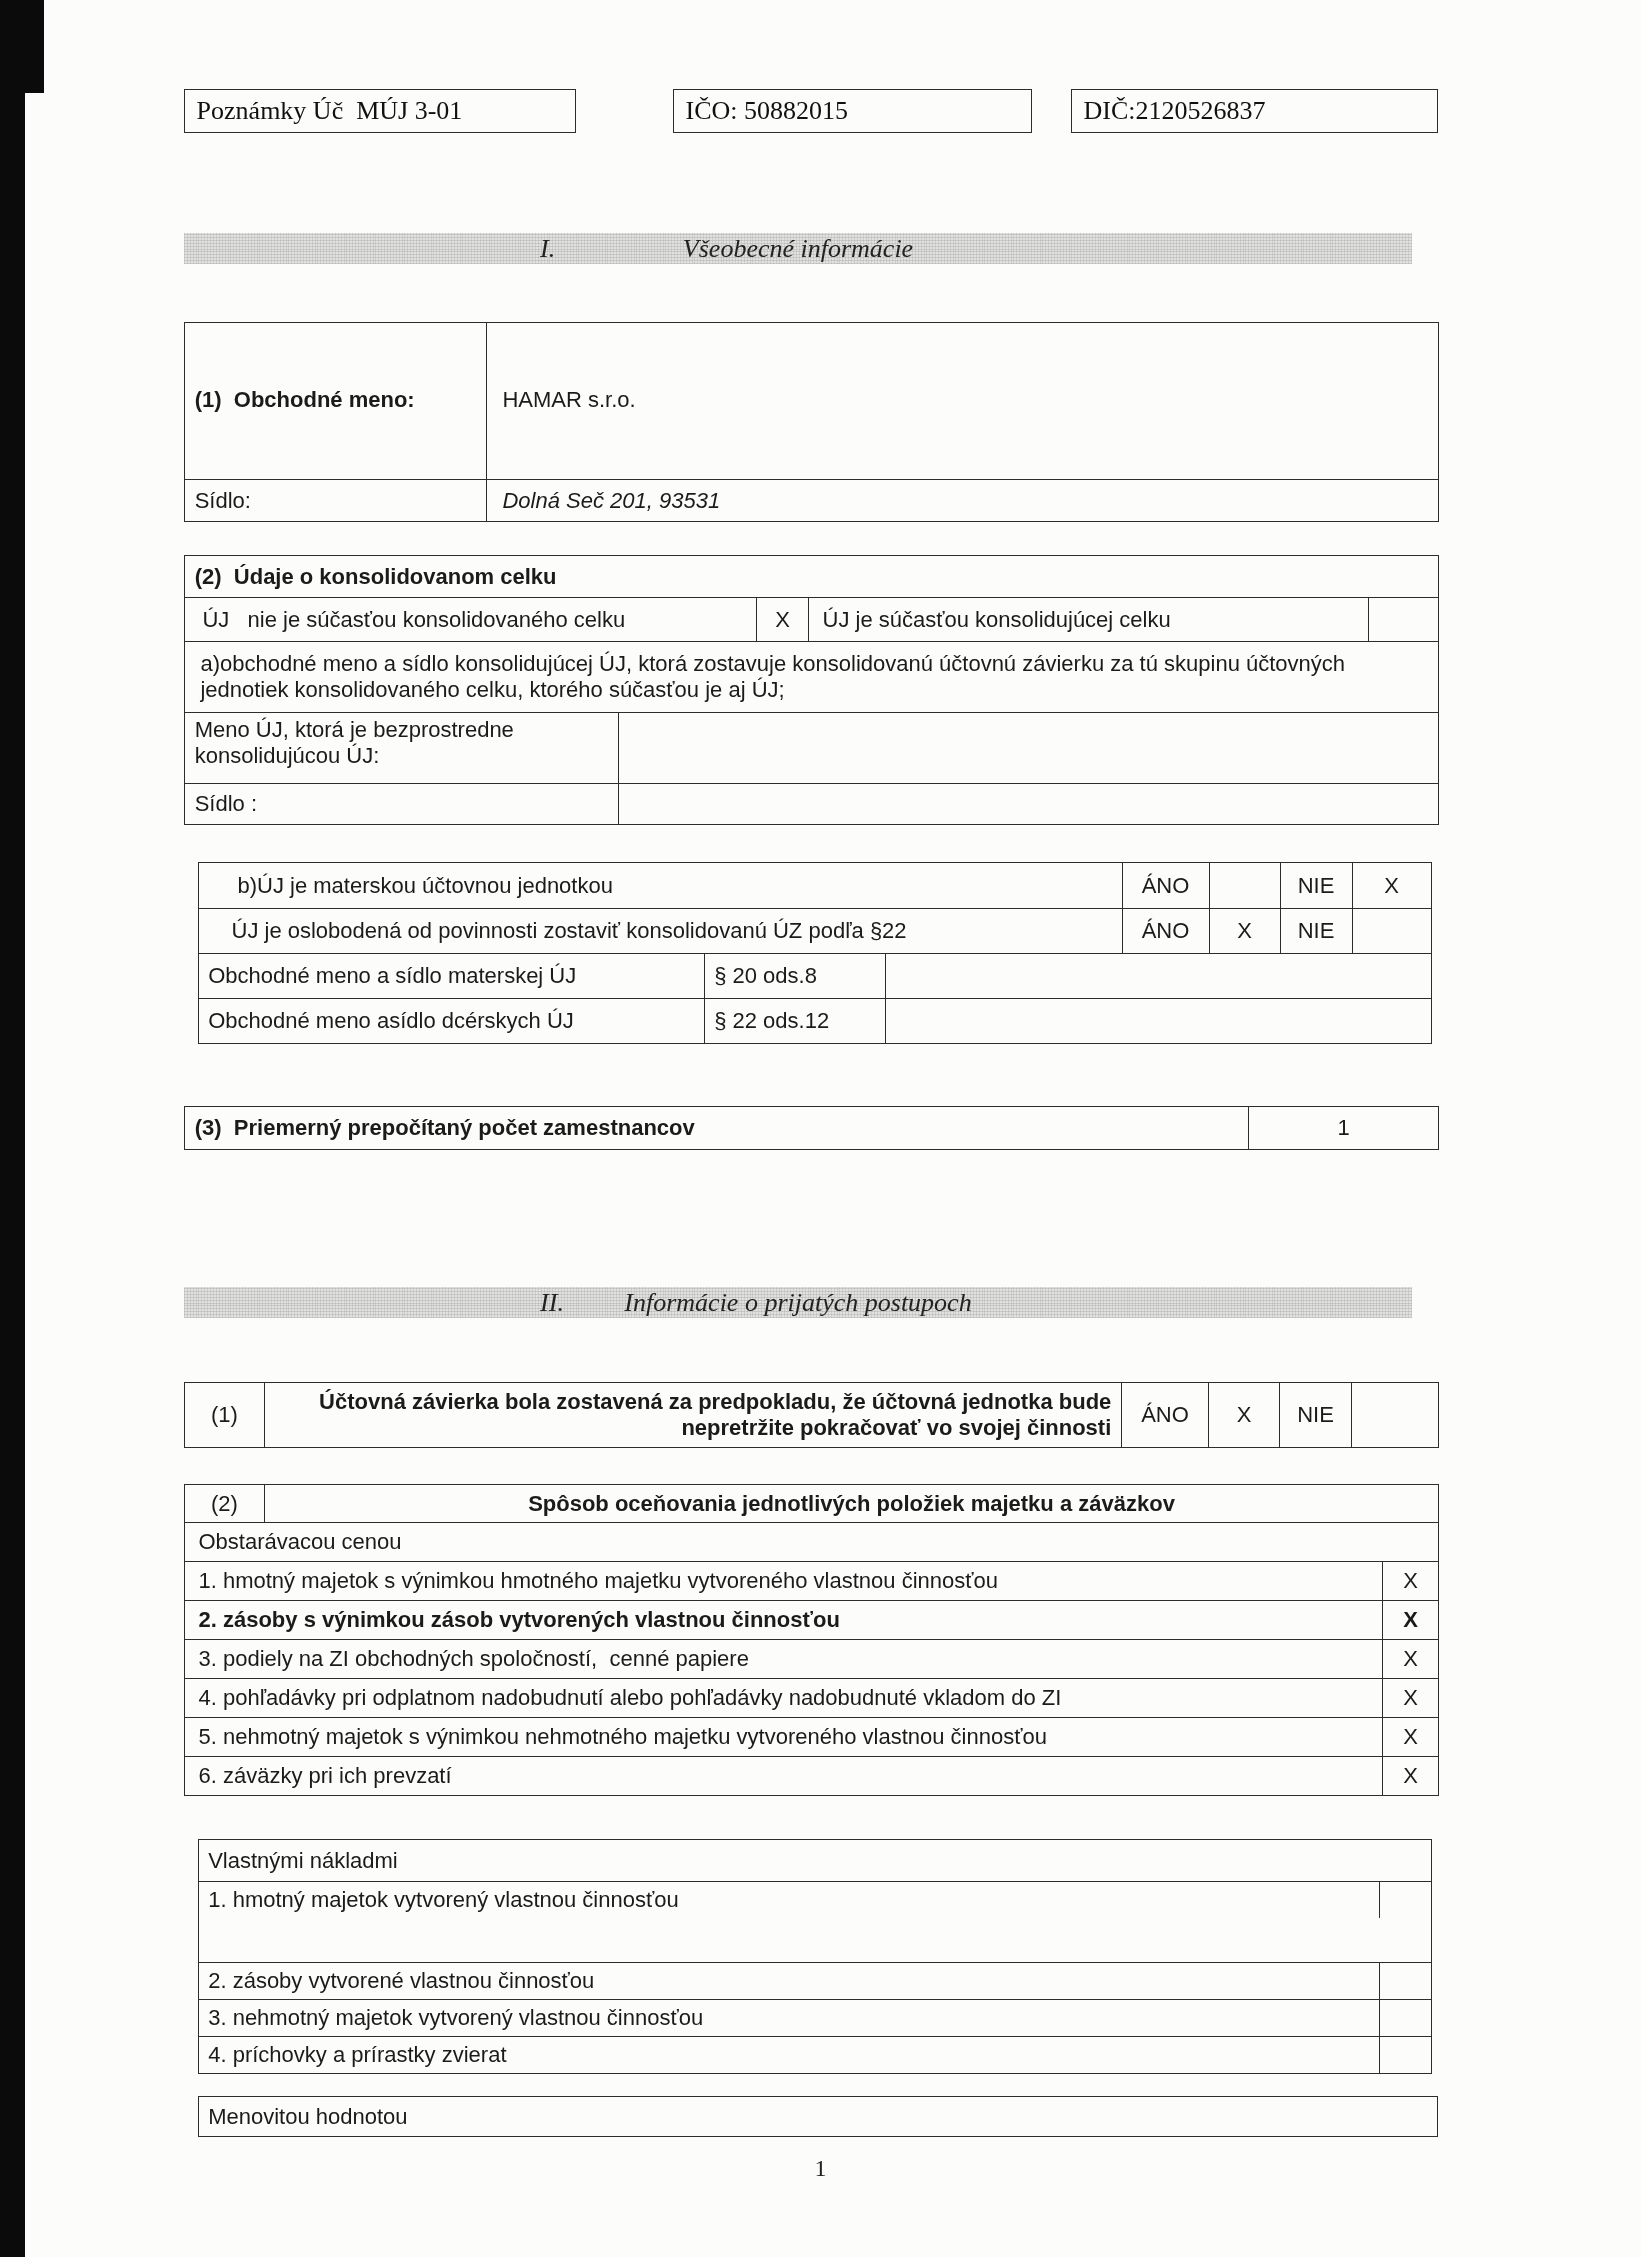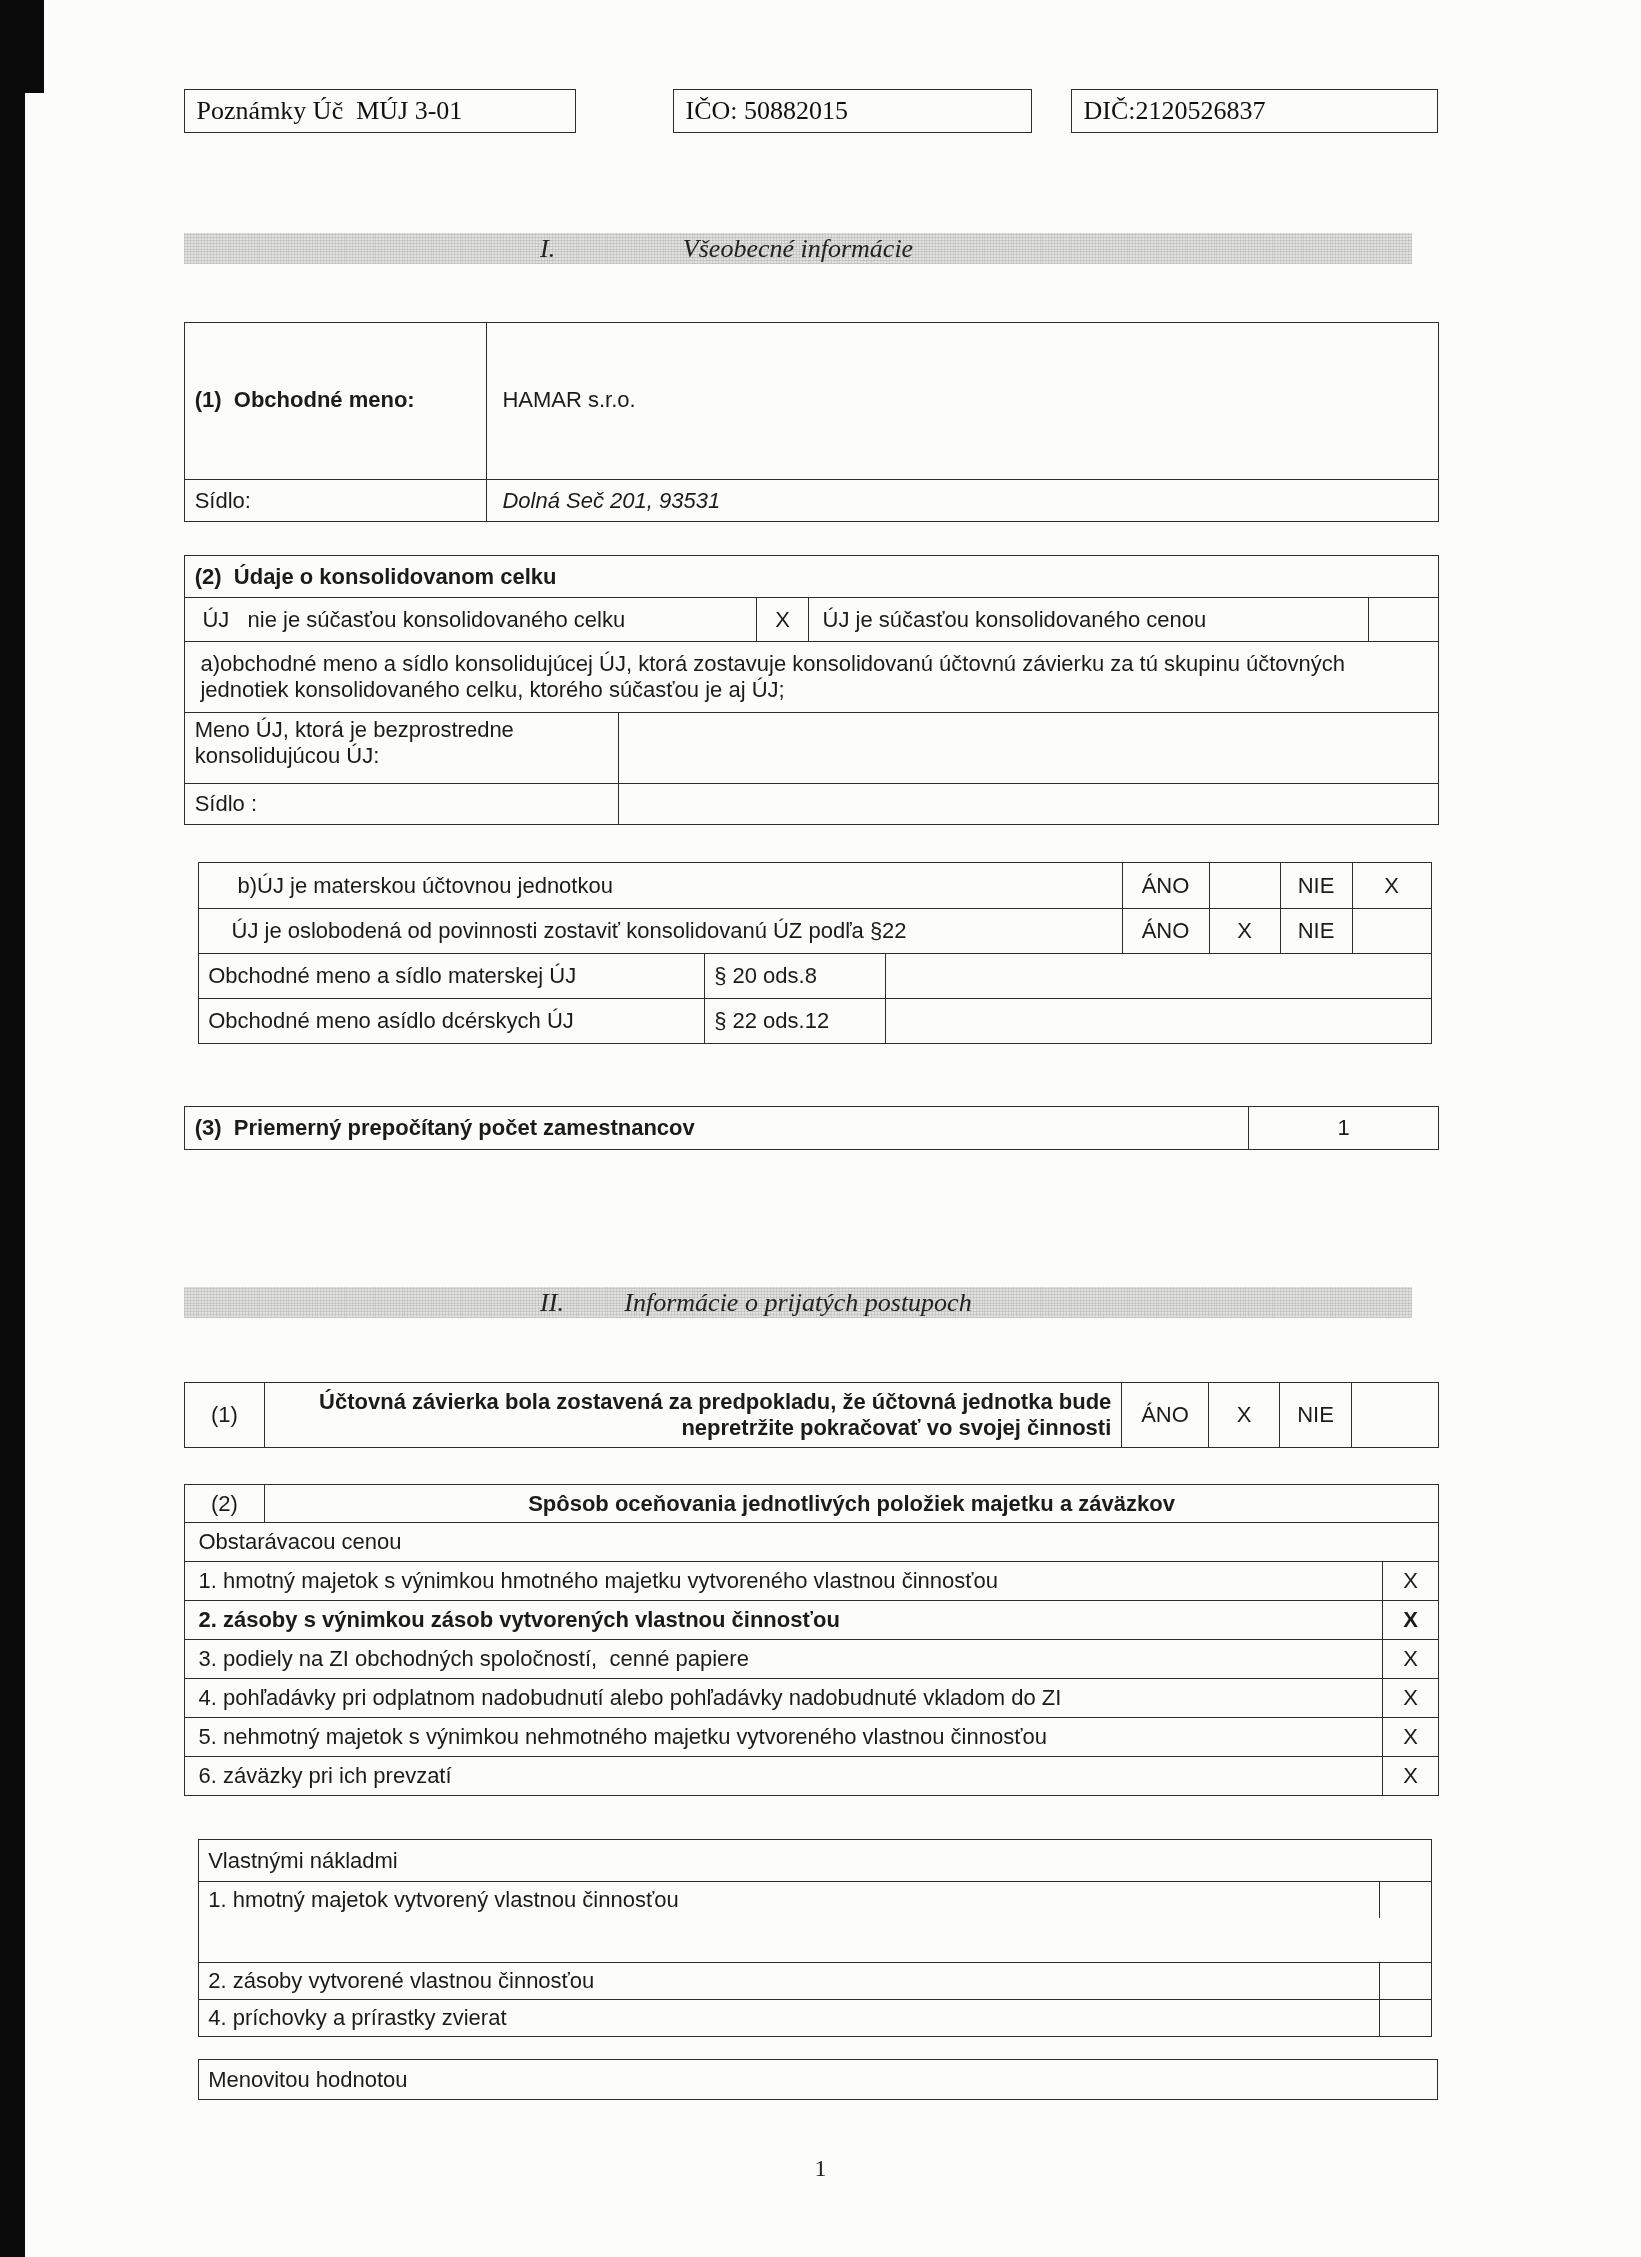--- a/index.html
+++ b/index.html
@@ -107,21 +107,21 @@
         </div>
       </div>
       <div class="r" style="height:44px;">
         <div class="c" style="width:571px;padding-left:17.4px;">
           <span class="bind">ÚJ   nie je súčasťou konsolidovaného celku</span>
         </div>
         <div class="c cx" style="width:52px;">
           <span class="bind">X</span>
         </div>
         <div class="c" style="width:560px;padding-left:13.5px;">
-          <span class="bind">ÚJ je súčasťou konsolidovaného cenou</span>
+          <span class="bind">ÚJ je súčasťou konsolidujúcej celku</span>
         </div>
         <div class="c cx grow">
           <span class="bind"></span>
         </div>
       </div>
       <div class="r" style="height:71px;">
         <div class="c grow" style="padding-left:15.4px;padding-right:25px;">
           <span class="bind">a)obchodné meno a sídlo konsolidujúcej ÚJ, ktorá zostavuje konsolidovanú účtovnú závierku za tú skupinu účtovných jednotiek konsolidovaného celku, ktorého súčasťou je aj ÚJ;</span>
         </div>
       </div>
@@ -320,20 +320,28 @@
       <div class="r" style="height:37px;margin-top:44px;">
         <div class="c grow">
           <span class="bind">2. zásoby vytvorené vlastnou činnosťou</span>
         </div>
         <div class="c cx" style="width:52px;">
           <span class="bind"></span>
         </div>
       </div>
       <div class="r" style="height:37px;">
         <div class="c grow">
+          <span class="bind">3. nehmotný majetok vytvorený vlastnou činnosťou</span>
+        </div>
+        <div class="c cx" style="width:52px;">
+          <span class="bind"></span>
+        </div>
+      </div>
+      <div class="r" style="height:37px;">
+        <div class="c grow">
           <span class="bind">4. príchovky a prírastky zvierat</span>
         </div>
         <div class="c cx" style="width:52px;">
           <span class="bind"></span>
         </div>
       </div>
     </div>
 
     <div class="t" style="margin-top:22px;margin-left:13.5px;width:1240px;height:41px;display:flex;">
       <div class="c grow">

